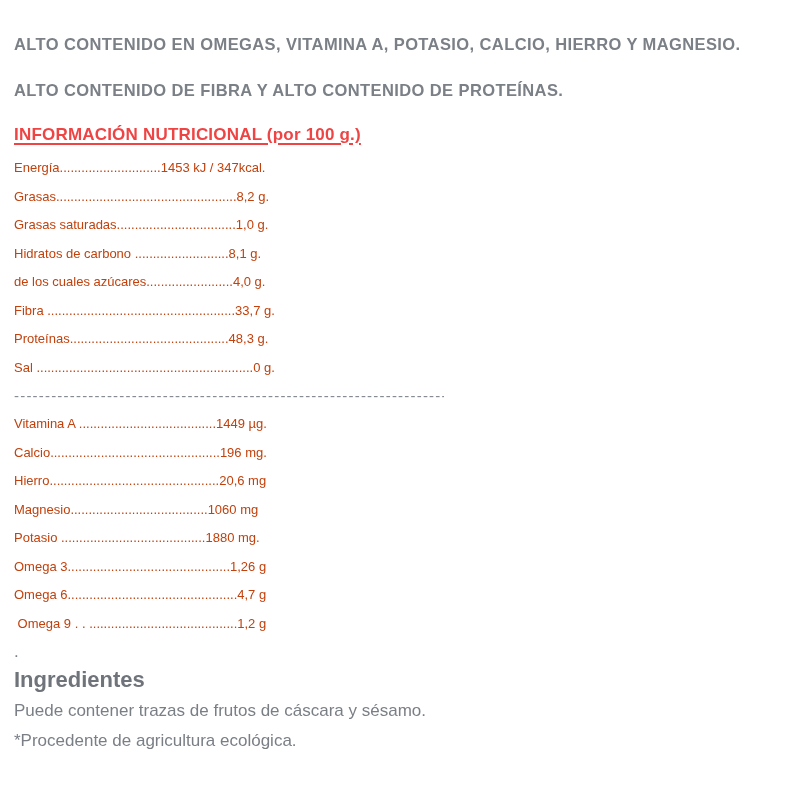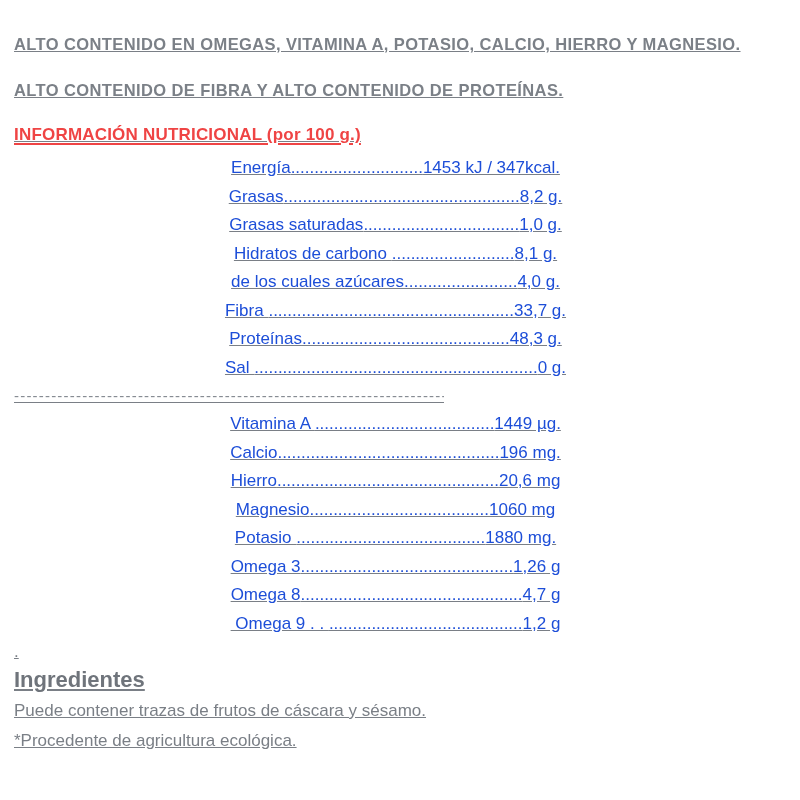--- a/index.html
+++ b/index.html
@@ -10,21 +10,20 @@
   body {
     width: 800px;
     height: 800px;
     overflow: hidden;
     font-family: "Liberation Sans", sans-serif;
     color: #7a7f86;
     -webkit-font-smoothing: antialiased;
   }
   .doc {
     padding: 34px 23px 0 14px;
-    text-decoration: underline;
   }
   .claim {
     font-size: 16.5px;
     font-weight: 600;
     letter-spacing: 0.4px;
     line-height: 20px;
     margin: 0 0 26px 0;
     color: #7b8087;
     white-space: nowrap;
   }
@@ -39,25 +38,24 @@
     margin: 0 0 8px 0;
     color: #ef4444;
   }
   .nut-heading .underlined {
     text-decoration: underline;
     text-decoration-thickness: 1.5px;
     text-underline-offset: 3px;
   }
   .nrows { margin: 0; }
   .nrow {
-    font-size: 17px;
+    font-size: 13px;
     line-height: 28.5px;
     white-space: pre;
-    color: #1d4ed8;
-    text-align: center;
+    color: #c2410c;
   }
   .nrow .val { white-space: pre; }
   .separator {
     font-size: 15px;
     line-height: 28px;
     letter-spacing: 1.2px;
     white-space: nowrap;
     overflow: hidden;
     color: #878c93;
     width: 430px;
@@ -106,21 +104,21 @@
 
   <div class="separator">----------------------------------------------------------------------</div>
 
   <div class="nrows">
     <div class="nrow"><span>Vitamina A </span><span>......................................</span><span class="val">1449 µg.</span></div>
     <div class="nrow"><span>Calcio</span><span>...............................................</span><span class="val">196 mg.</span></div>
     <div class="nrow"><span>Hierro</span><span>...............................................</span><span class="val">20,6 mg</span></div>
     <div class="nrow"><span>Magnesio</span><span>......................................</span><span class="val">1060 mg</span></div>
     <div class="nrow"><span>Potasio </span><span>........................................</span><span class="val">1880 mg.</span></div>
     <div class="nrow"><span>Omega 3</span><span>.............................................</span><span class="val">1,26 g</span></div>
-    <div class="nrow"><span>Omega 8</span><span>...............................................</span><span class="val">4,7 g</span></div>
+    <div class="nrow"><span>Omega 6</span><span>...............................................</span><span class="val">4,7 g</span></div>
     <div class="nrow"><span> Omega 9 . . </span><span>.........................................</span><span class="val">1,2 g</span></div>
   </div>
 
   <div class="trailing-dot">.</div>
 
   <p class="ing-heading">Ingredientes</p>
   <p class="ing-line">Puede contener trazas de frutos de cáscara y sésamo.</p>
   <p class="ing-line">*Procedente de agricultura ecológica.</p>
 
 </div>

